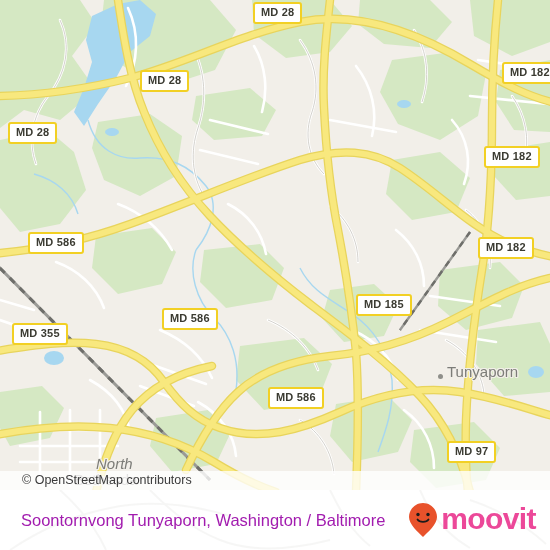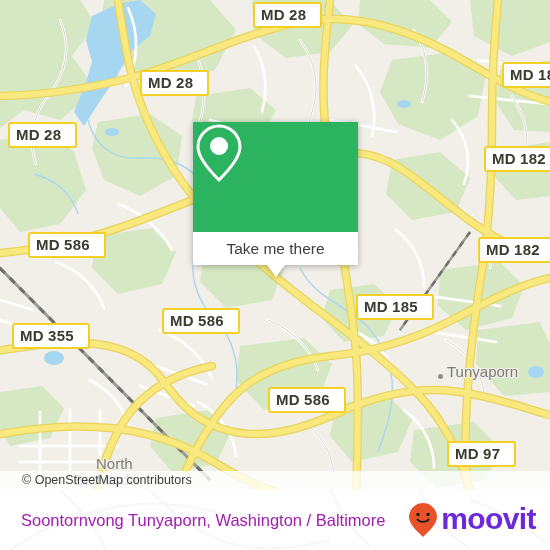--- a/index.html
+++ b/index.html
@@ -17,25 +17,25 @@
   }
   .map svg{position:absolute;left:0;top:0;display:block;}
 
   
   .shield{
     position:absolute;
     background:#ffffff;
     border:2px solid #f2d024;
     border-radius:3px;
     color:#3b3b32;
-    font-size:15px;
+    font-size:11px;
     font-weight:bold;
     letter-spacing:.2px;
     line-height:1;
-    padding:3px 14px 4px 6px;
+    padding:3px 6px 4px 6px;
     white-space:nowrap;
     box-sizing:border-box;
   }
 
   
   .place{
     position:absolute;
     color:#7c7c78;
     font-size:15px;
     white-space:nowrap;
@@ -96,21 +96,21 @@
     position:absolute;left:21px;top:0;height:60px;
     display:flex;align-items:center;
     color:#a21caf;font-size:16.5px;white-space:nowrap;
   }
   .bb-logo{
     position:absolute;right:14px;top:0;height:60px;
     display:flex;align-items:center;gap:3px;
   }
   .bb-logo-mark{display:block;}
   .bb-logo-text{
-    color:#6d28d9;font-size:30px;font-weight:bold;letter-spacing:-.6px;
+    color:#ec4899;font-size:30px;font-weight:bold;letter-spacing:-.6px;
     line-height:1;position:relative;top:-1px;text-align:center;
   }
 </style>
 </head>
 <body>
 
 <div id="root">
 
   <div class="map">
 
@@ -247,36 +247,24 @@
       <div class="shield" style="left:162px;top:308px;">MD 586</div>
       <div class="shield" style="left:268px;top:387px;">MD 586</div>
       <div class="shield" style="left:12px;top:323px;">MD 355</div>
       <div class="shield" style="left:308px;top:294px;margin-left:48px;">MD 185</div>
       <div class="shield" style="left:447px;top:441px;">MD 97</div>
     </div>
 
     <div>
       <div class="place-dot" style="left:438px;top:374px;"></div>
       <div class="place" style="left:447px;top:363px;">Tunyaporn</div>
-      <div class="place" style="left:96px;top:455px;">North</div>
+      <div class="place" style="left:96px;top:455px;font-style:italic;">North</div>
       <div class="place" style="left:74px;top:471px;">Bethesda</div>
     </div>
 
-    <div class="popup">
-      <div class="popup-top">
-        <svg width="52" height="62" viewBox="0 0 52 62">
-          <path d="M26,4 C14.4,4 5,13.4 5,25 C5,36 17,49 26,58 C35,49 47,36 47,25 C47,13.4 37.6,4 26,4 Z" fill="none" stroke="#ffffff" stroke-width="3"></path>
-          <circle cx="26" cy="24" r="9" fill="#ffffff"></circle>
-        </svg>
-      </div>
-      <div class="popup-bottom">
-        <span>Take me there</span>
-      </div>
-      <div class="popup-arrow"></div>
-    </div>
 
     <div class="attribution">© OpenStreetMap contributors</div>
   </div>
 
   <div class="bottombar">
     <svg class="ghost" width="550" height="60" viewBox="0 0 550 60">
       <g stroke="#b9b9b4" stroke-width="2" fill="none">
         <path d="M10,60 C40,40 70,26 110,18 C150,10 190,14 230,26"></path>
         <path d="M150,0 C170,20 190,38 220,50 C250,62 290,60 330,50"></path>
         <path d="M330,0 C340,20 350,40 370,56"></path>

